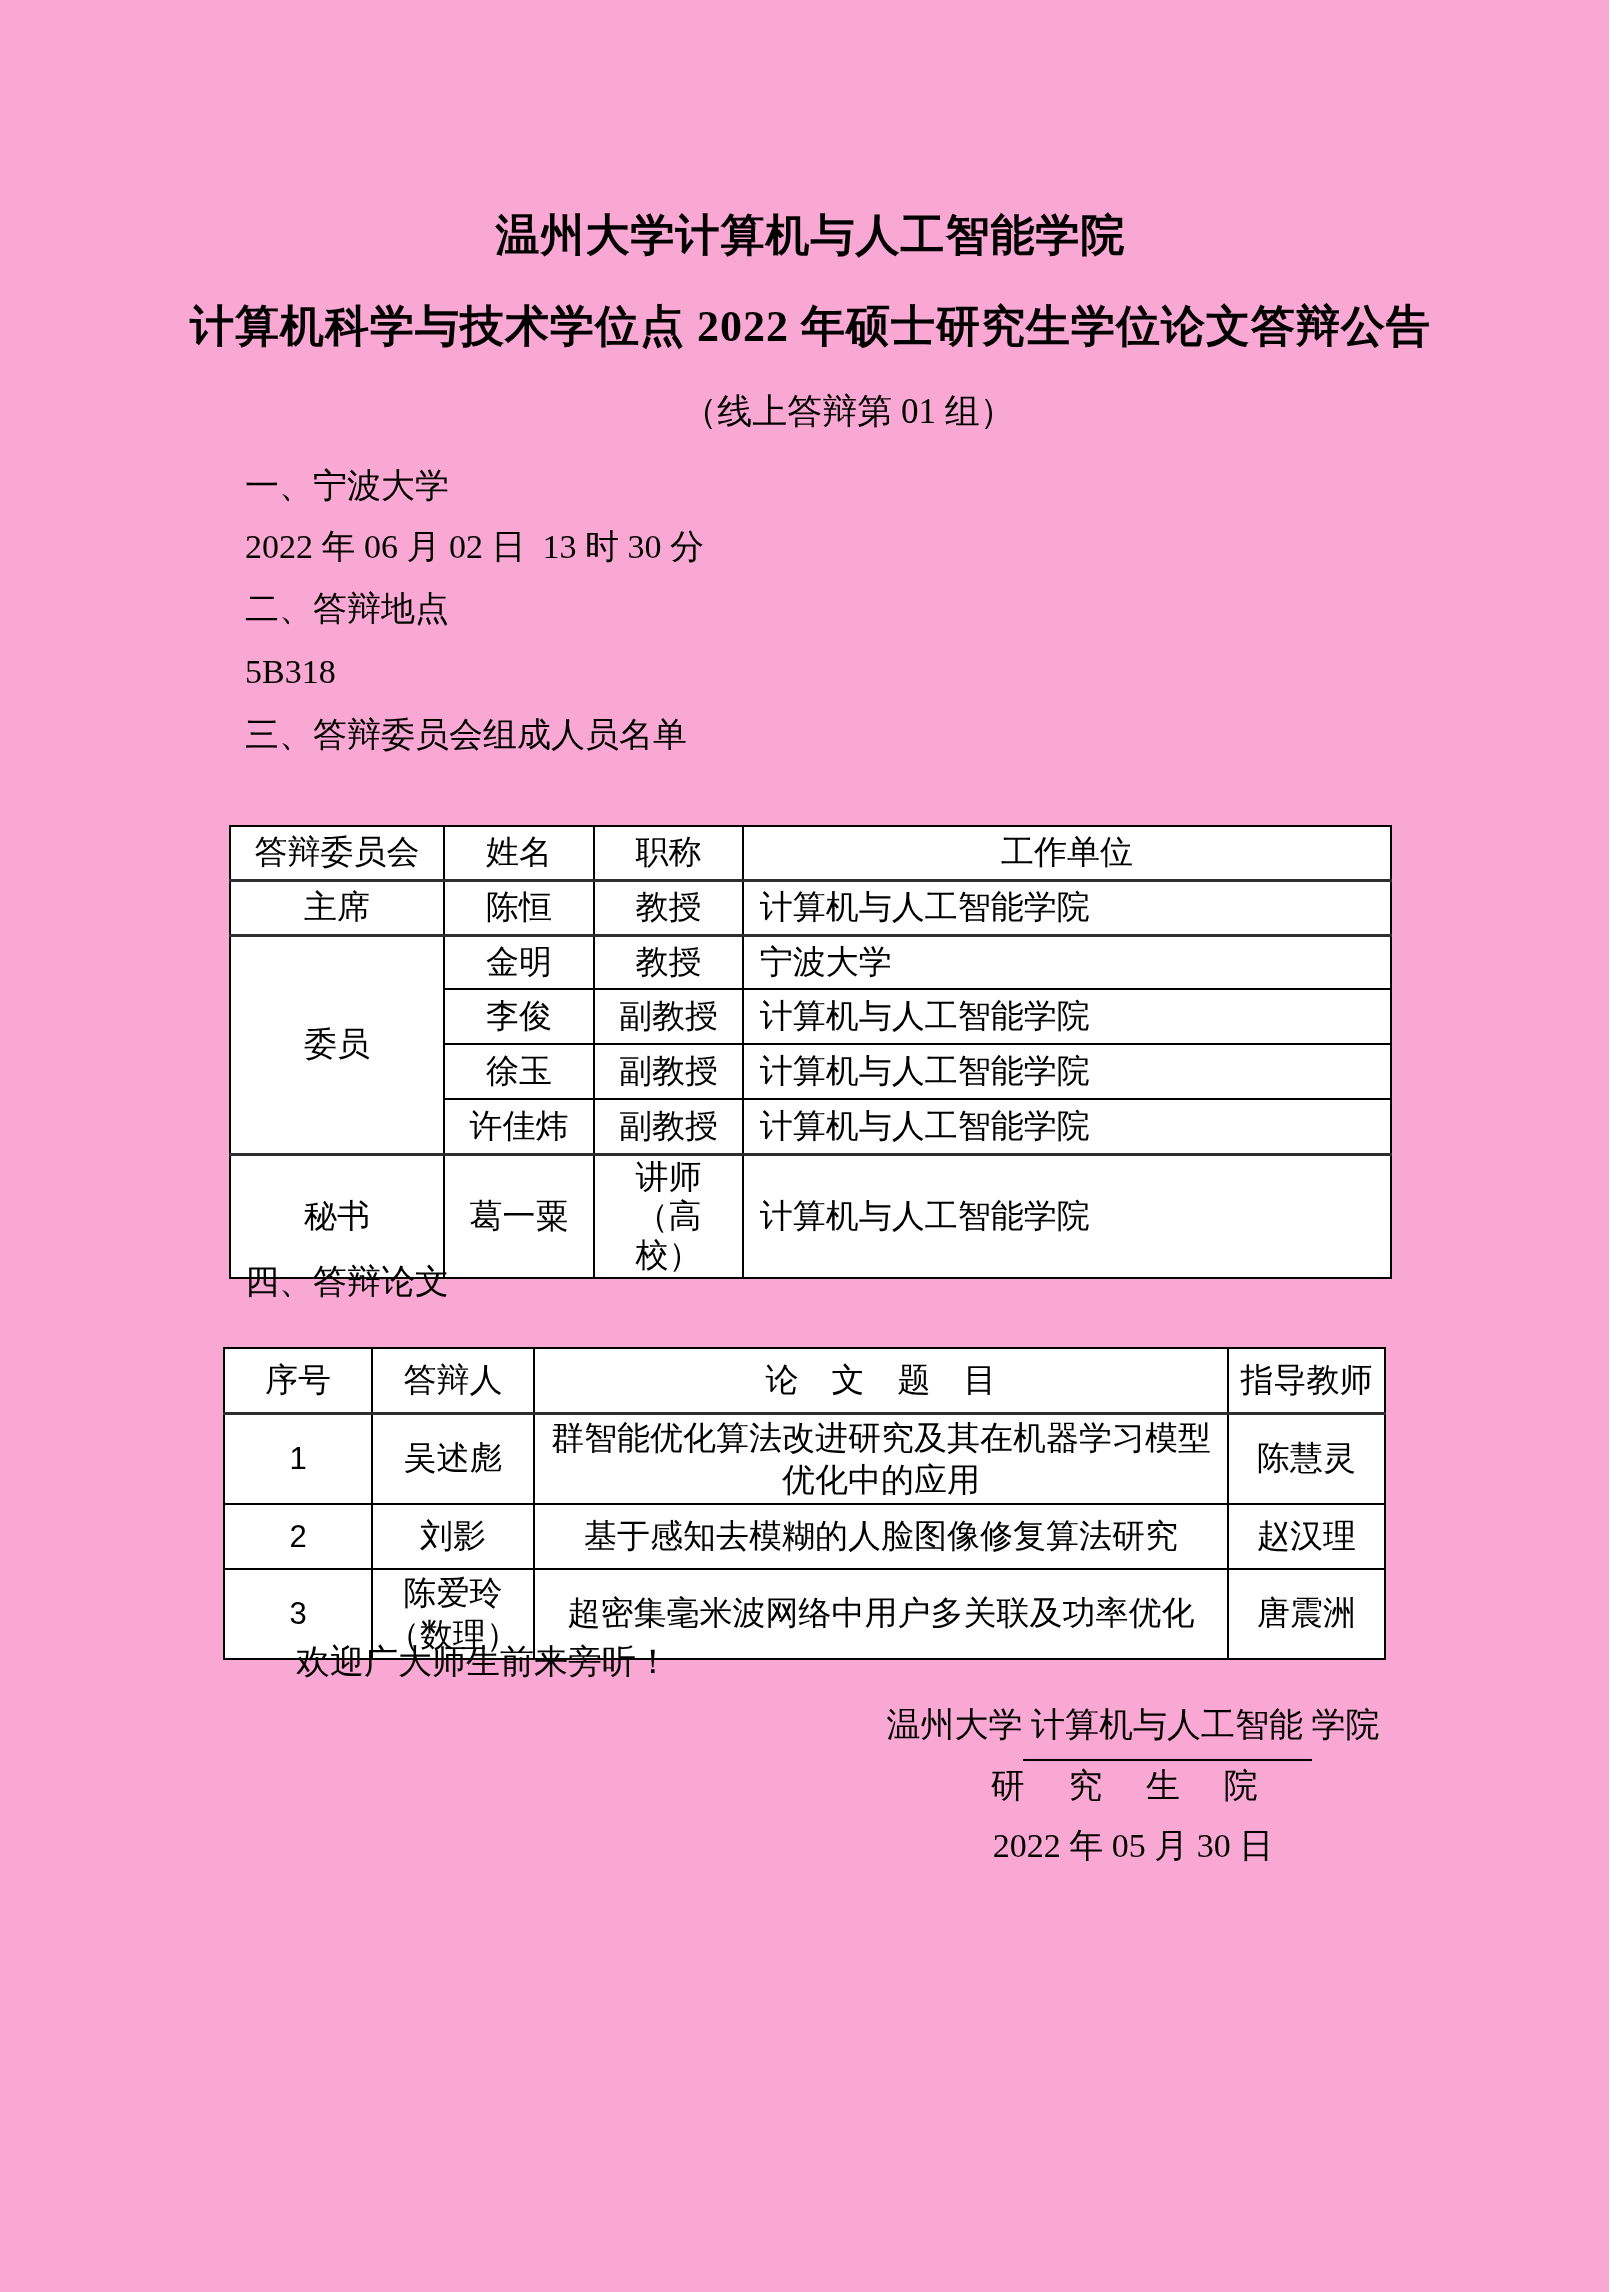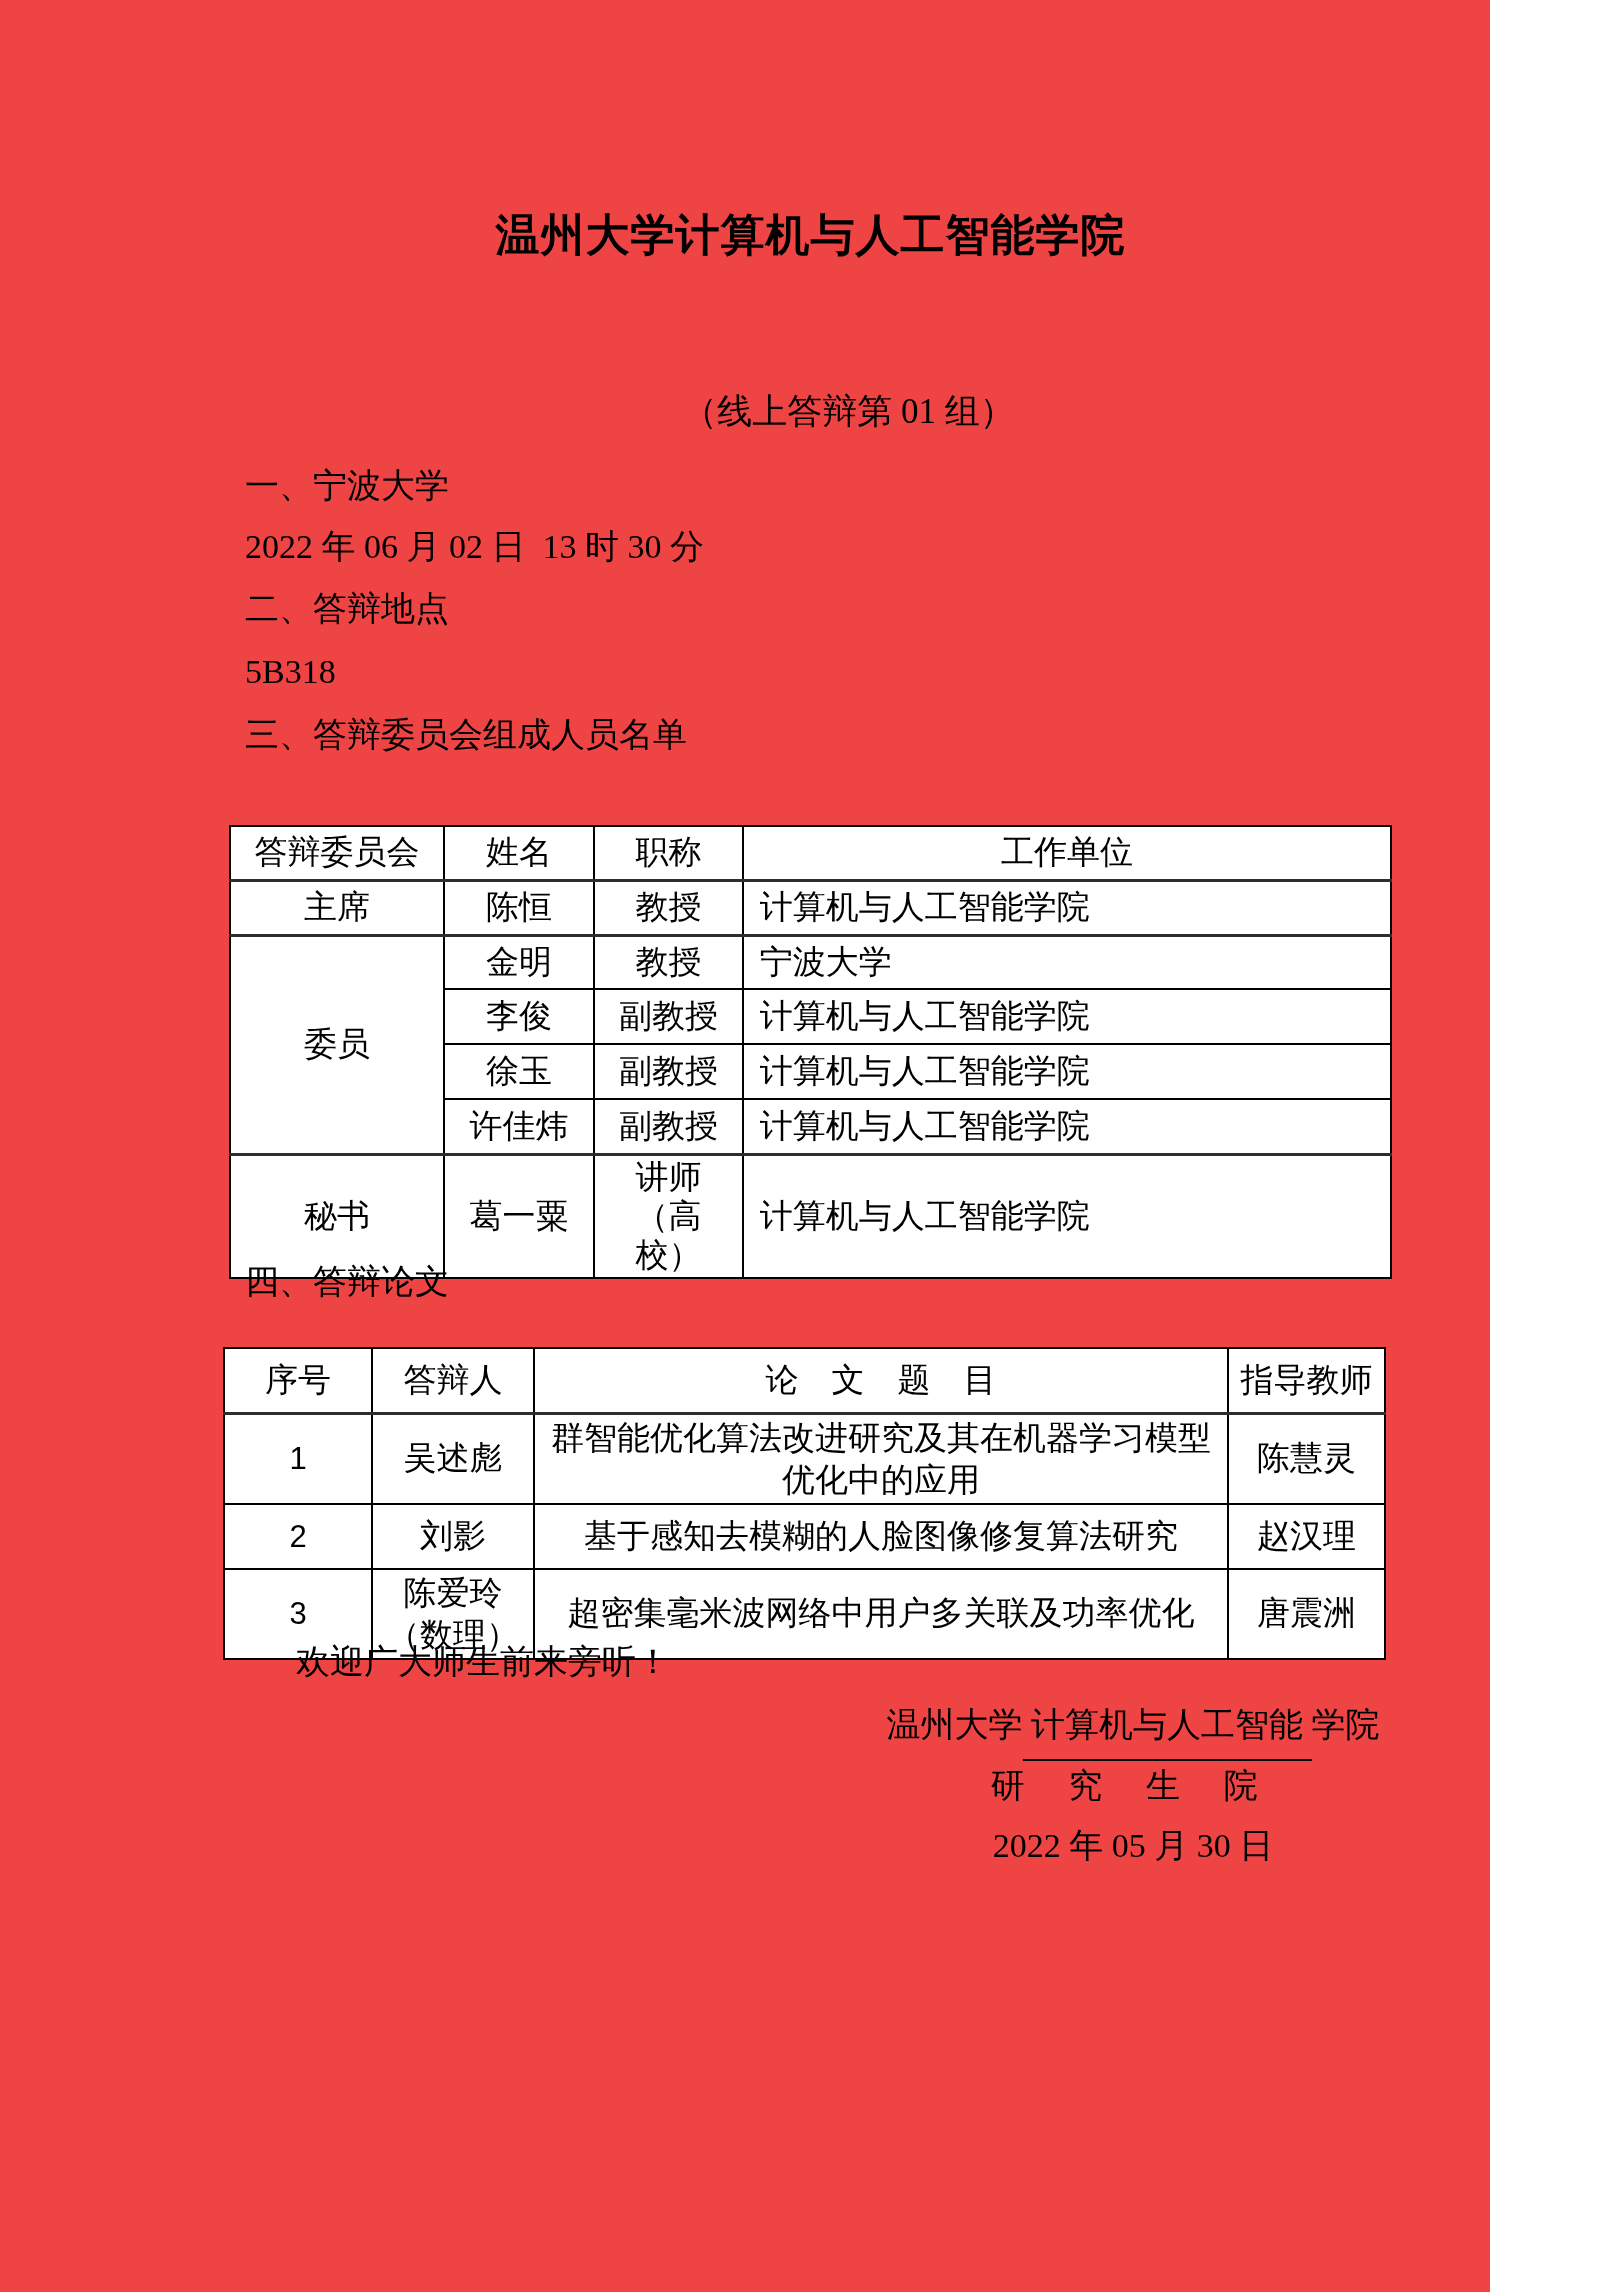--- a/index.html
+++ b/index.html
@@ -1,19 +1,19 @@
 <!DOCTYPE html>
 <html><head>
 <meta charset="utf-8">
 <style>
   html,body { margin:0; padding:0; background:#ffffff; }
   .page {
     position:relative;
-    width:1490px; height:2293px;
-    background:#ef4444;
+    width:1609px; height:2293px;
+    background:#f9a8d4;
     font-family:"Liberation Serif", serif;
     color:#000;
     overflow:hidden;
   }
   .pre { white-space:pre-wrap; }
   .abs { position:absolute; }
   .center { left:0; width:1621px; text-align:center; }
   .title { font-size:44px; font-weight:bold; letter-spacing:1px; }
   .subtitle { font-size:35px;padding-left:38px; }
   .bodyline { font-size:34px; line-height:45px; }
@@ -35,20 +35,21 @@
   .sig-underline { border-bottom:2px solid #000; padding-bottom:16px; }
   .footer-block { left:882px; width:502px; text-align:center; font-size:34px; line-height:45px; }
 </style>
 </head>
 <body>
 
 <div class="page">
 
   <div class="abs center title" style="top:206px;">温州大学计算机与人工智能学院</div>
 
+  <div class="abs center title" style="top:297px;">计算机科学与技术学位点 2022 年硕士研究生学位论文答辩公告</div>
 
   <div class="abs center subtitle" style="top:388px;">（线上答辩第 01 组）</div>
 
   <div class="abs bodyline" style="top:463px; left:245px;">一、宁波大学</div>
 
   <div class="abs bodyline pre" style="top:524px; left:245px;">2022 年 06 月 02 日  13 时 30 分</div>
 
   <div class="abs bodyline" style="top:586px; left:245px;">二、答辩地点</div>
 
   <div class="abs bodyline" style="top:649px; left:245px;">5B318</div>

